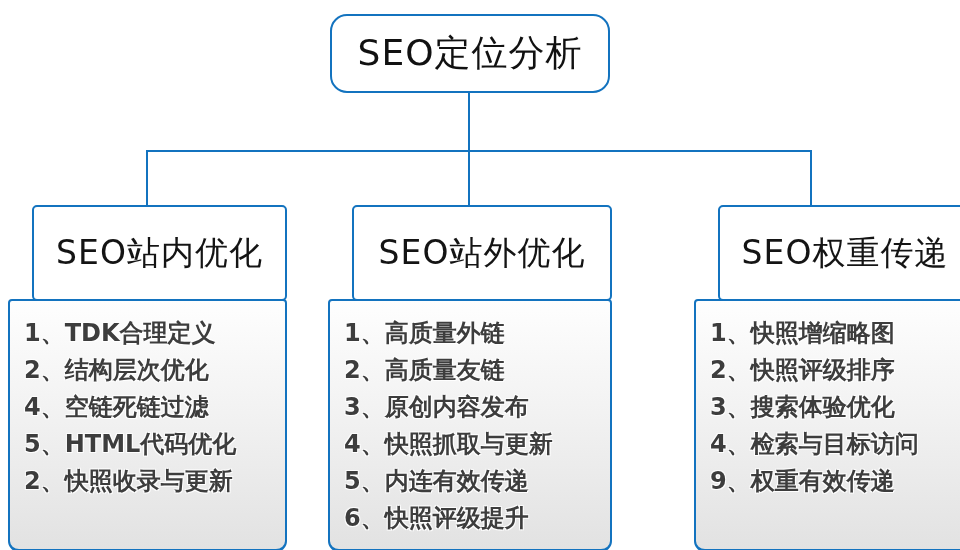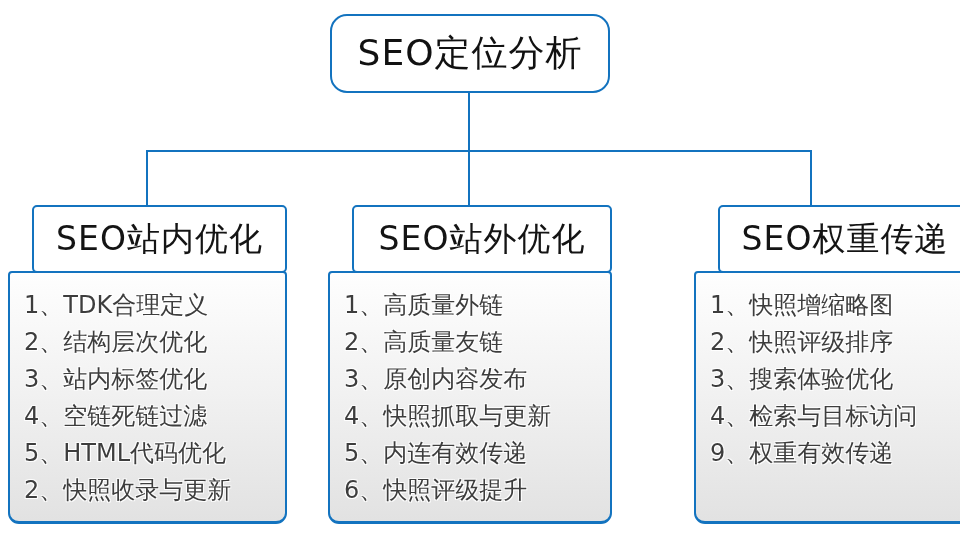--- a/index.html
+++ b/index.html
@@ -38,21 +38,21 @@
     color: #111111;
     letter-spacing: 1px;
   }
   
   .branch {
     position: absolute;
     top: 205px;
   }
   .branch-title {
     box-sizing: border-box;
-    height: 68px;
+    height: 96px;
     background: #ffffff;
     border: 2px solid #1373bf;
     border-radius: 5px;
     display: flex;
     align-items: center;
     justify-content: center;
     font-size: 33px;
     color: #141414;
     letter-spacing: 1px;
     position: relative;
@@ -73,20 +73,21 @@
   }
   .branch-item {
     font-size: 24px;
     line-height: 37px;
     color: #3d3d3d;
     white-space: nowrap;
     text-shadow: 1px 1px 0 rgba(255,255,255,0.9),
                 -1px -1px 0 rgba(255,255,255,0.75),
                  1px -1px 0 rgba(255,255,255,0.75),
                 -1px  1px 0 rgba(255,255,255,0.9);
+    font-weight: bold;
   }
   .branch-left  { left: 8px;   width: 279px; }
   .branch-mid   { left: 328px; width: 284px; }
   .branch-right { left: 670px; width: 278px; padding-left: 24px; }
 </style>
 </head>
 <body>
 
 <div class="canvas">
 
@@ -99,21 +100,20 @@
     <span>SEO定位分析</span>
   </div>
 
   <div class="branch branch-left">
     <div class="branch-title">
       <span>SEO站内优化</span>
     </div>
     <div class="branch-list">
       <div class="branch-item">1、TDK合理定义</div>
       <div class="branch-item">2、结构层次优化</div>
-      <div class="branch-item">3、站内标签优化</div>
       <div class="branch-item">4、空链死链过滤</div>
       <div class="branch-item">5、HTML代码优化</div>
       <div class="branch-item">2、快照收录与更新</div>
     </div>
   </div>
 
   <div class="branch branch-mid">
     <div class="branch-title">
       <span>SEO站外优化</span>
     </div>

